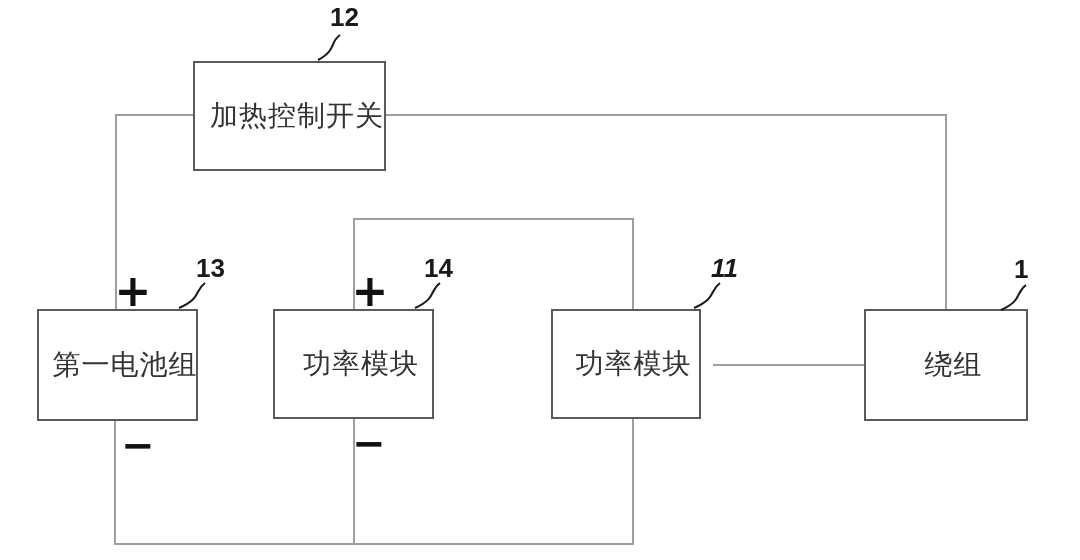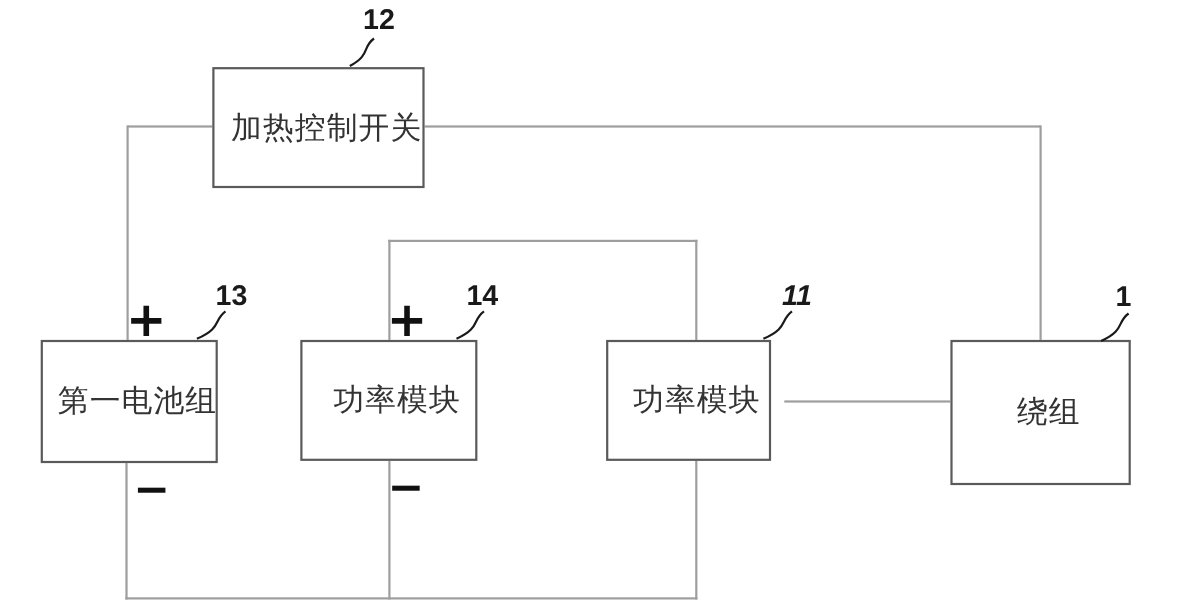--- a/index.html
+++ b/index.html
@@ -86,21 +86,21 @@
   </div>
 
   <div class="box" style="left:273px; top:309px; width:161px; height:110px;">
     <span class="box-label">功率模块</span>
   </div>
 
   <div class="box" style="left:551px; top:309px; width:150px; height:110px;">
     <span class="box-label">功率模块</span>
   </div>
 
-  <div class="box" style="left:864px; top:309px; width:164px; height:132px;">
+  <div class="box" style="left:864px; top:309px; width:164px; height:112px;">
     <span class="box-label">绕组</span>
   </div>
 
   <svg class="overlay" viewBox="0 0 1080 560">
     <path class="leader" d="M 340 35 C 329 43 337 50 318 60"></path>
     <path class="leader" d="M 205 283 C 194 291 202 298 179 308"></path>
     <path class="leader" d="M 440 283 C 429 291 437 298 415 308"></path>
     <path class="leader" d="M 720 283 C 709 291 717 298 694 308"></path>
     <path class="leader" d="M 1026 285 C 1015 293 1023 300 1001 310"></path>
   </svg>

